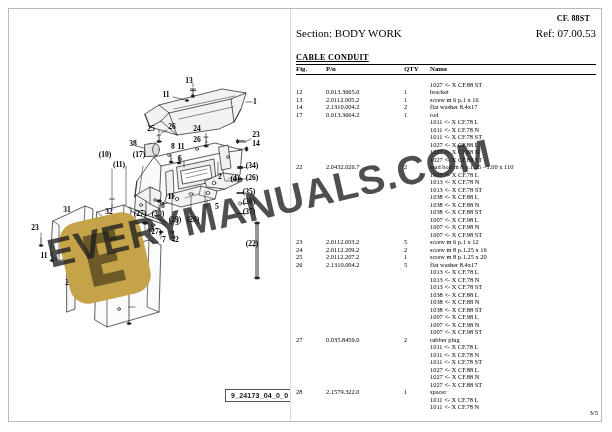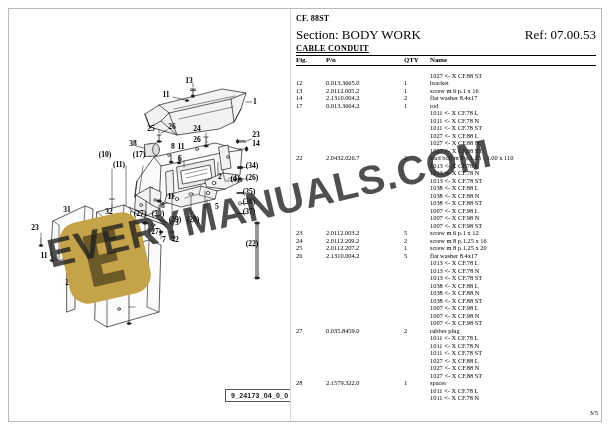--- a/index.html
+++ b/index.html
@@ -64,34 +64,34 @@
 
   
   #table-panel {
     position: absolute;
     left: 296px; top: 14px;
     width: 300px; height: 404px;
     overflow: hidden;
   }
 
   #doc-title {
-    text-align: left;
+    text-align: right;
     font-size: 8px;
     font-weight: bold;
     letter-spacing: 0.2px;
     margin: 0 0 4px 0;
     padding-right: 6px;
   }
 
   #meta-row {
     display: flex;
     justify-content: space-between;
     align-items: baseline;
-    font-size: 13px;
-    margin-bottom: 1px;
+    font-size: 11px;
+    margin-bottom: 14px;
   }
   #section-label { white-space: nowrap; }
   #ref-label { white-space: nowrap; }
 
   #group-title {
     font-size: 8.2px;
     font-weight: bold;
     letter-spacing: 0.3px;
     margin: 0 0 2px 0;
     text-decoration: underline;

